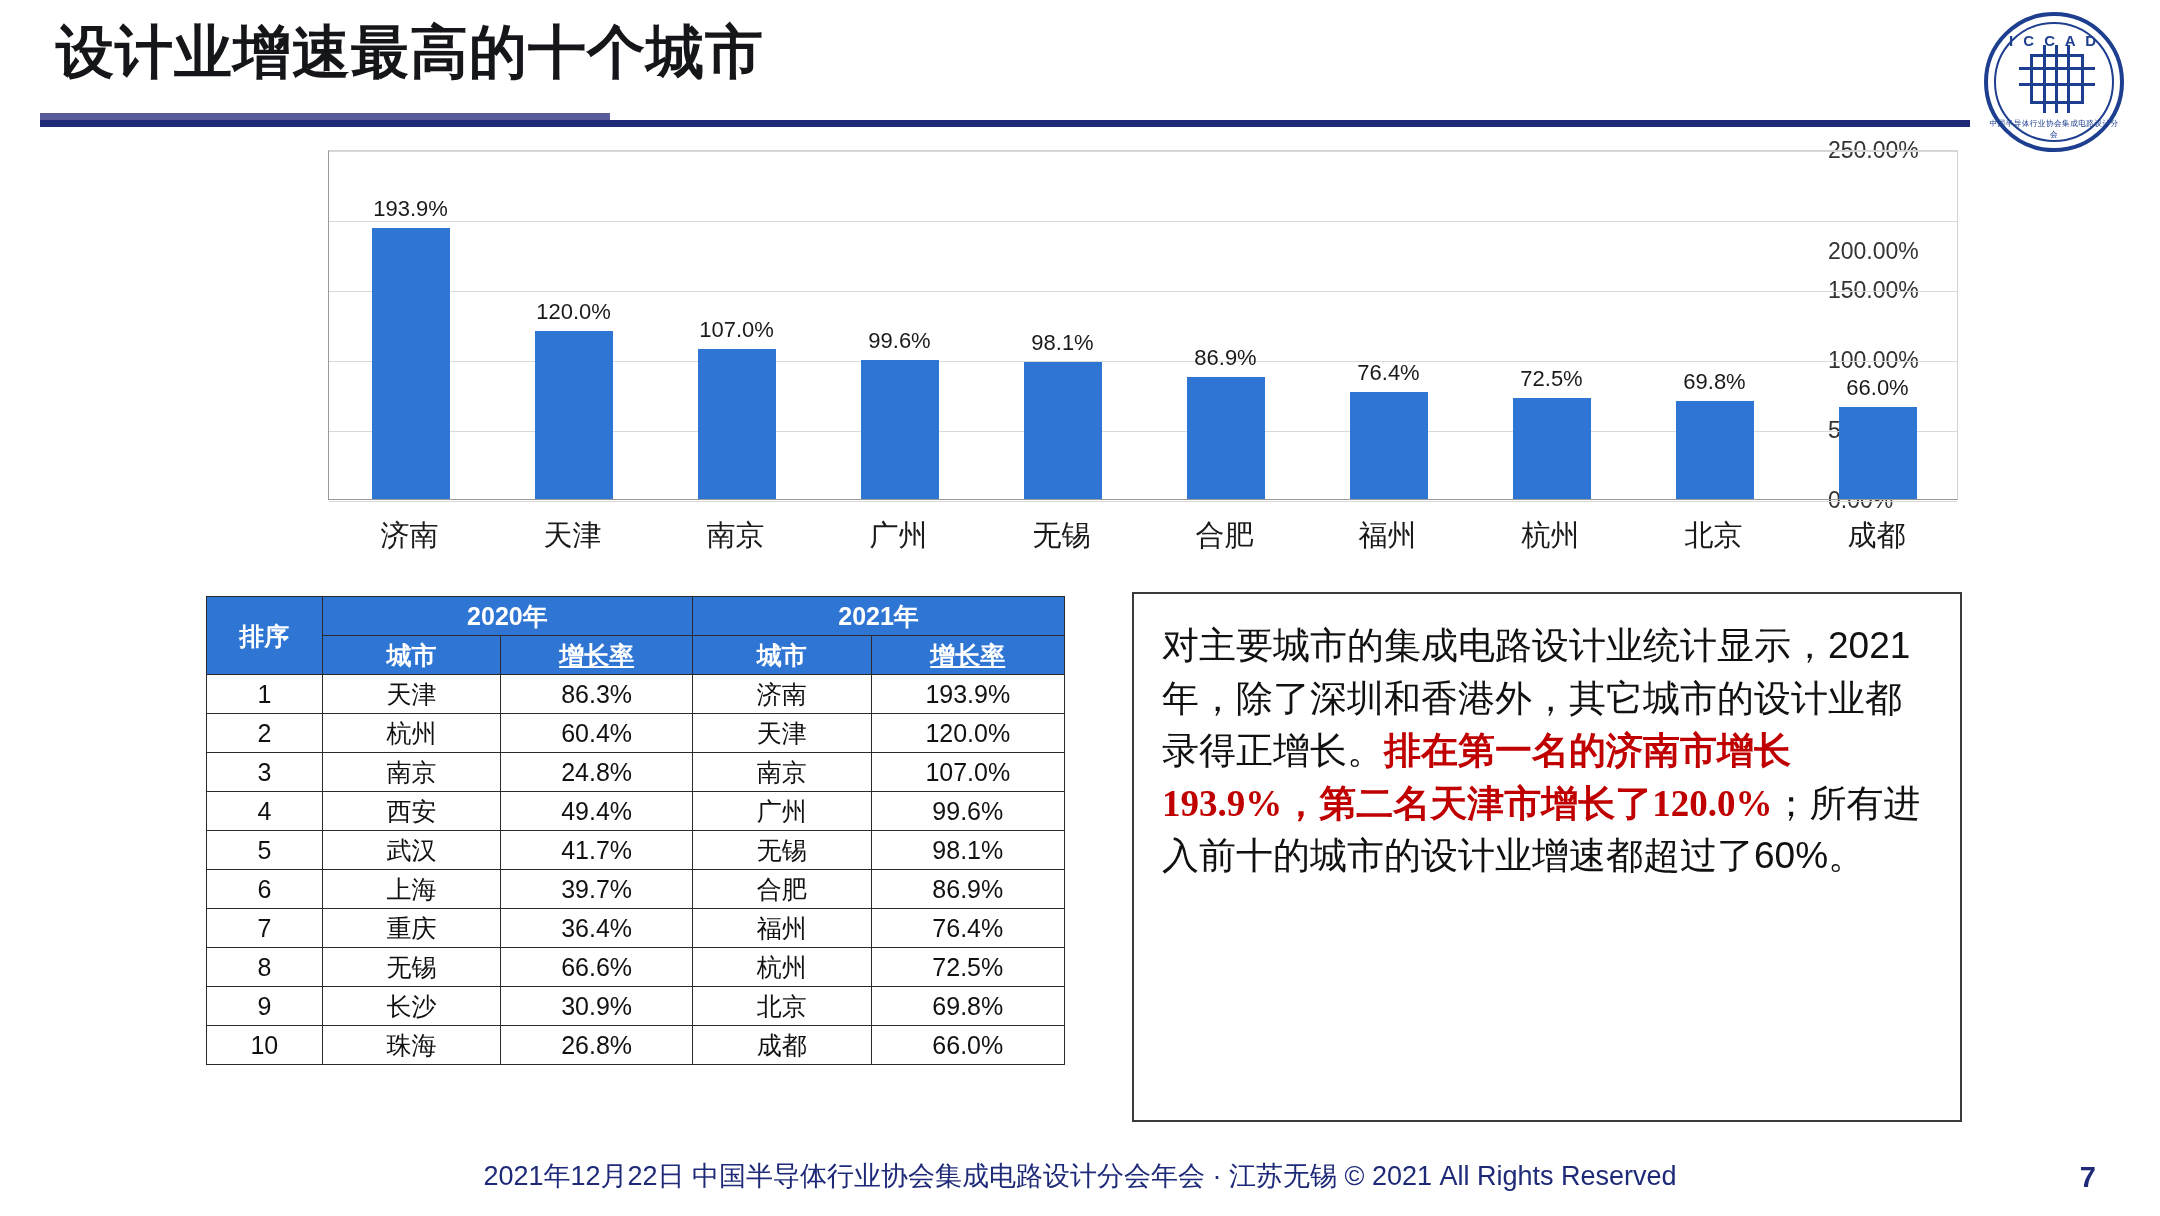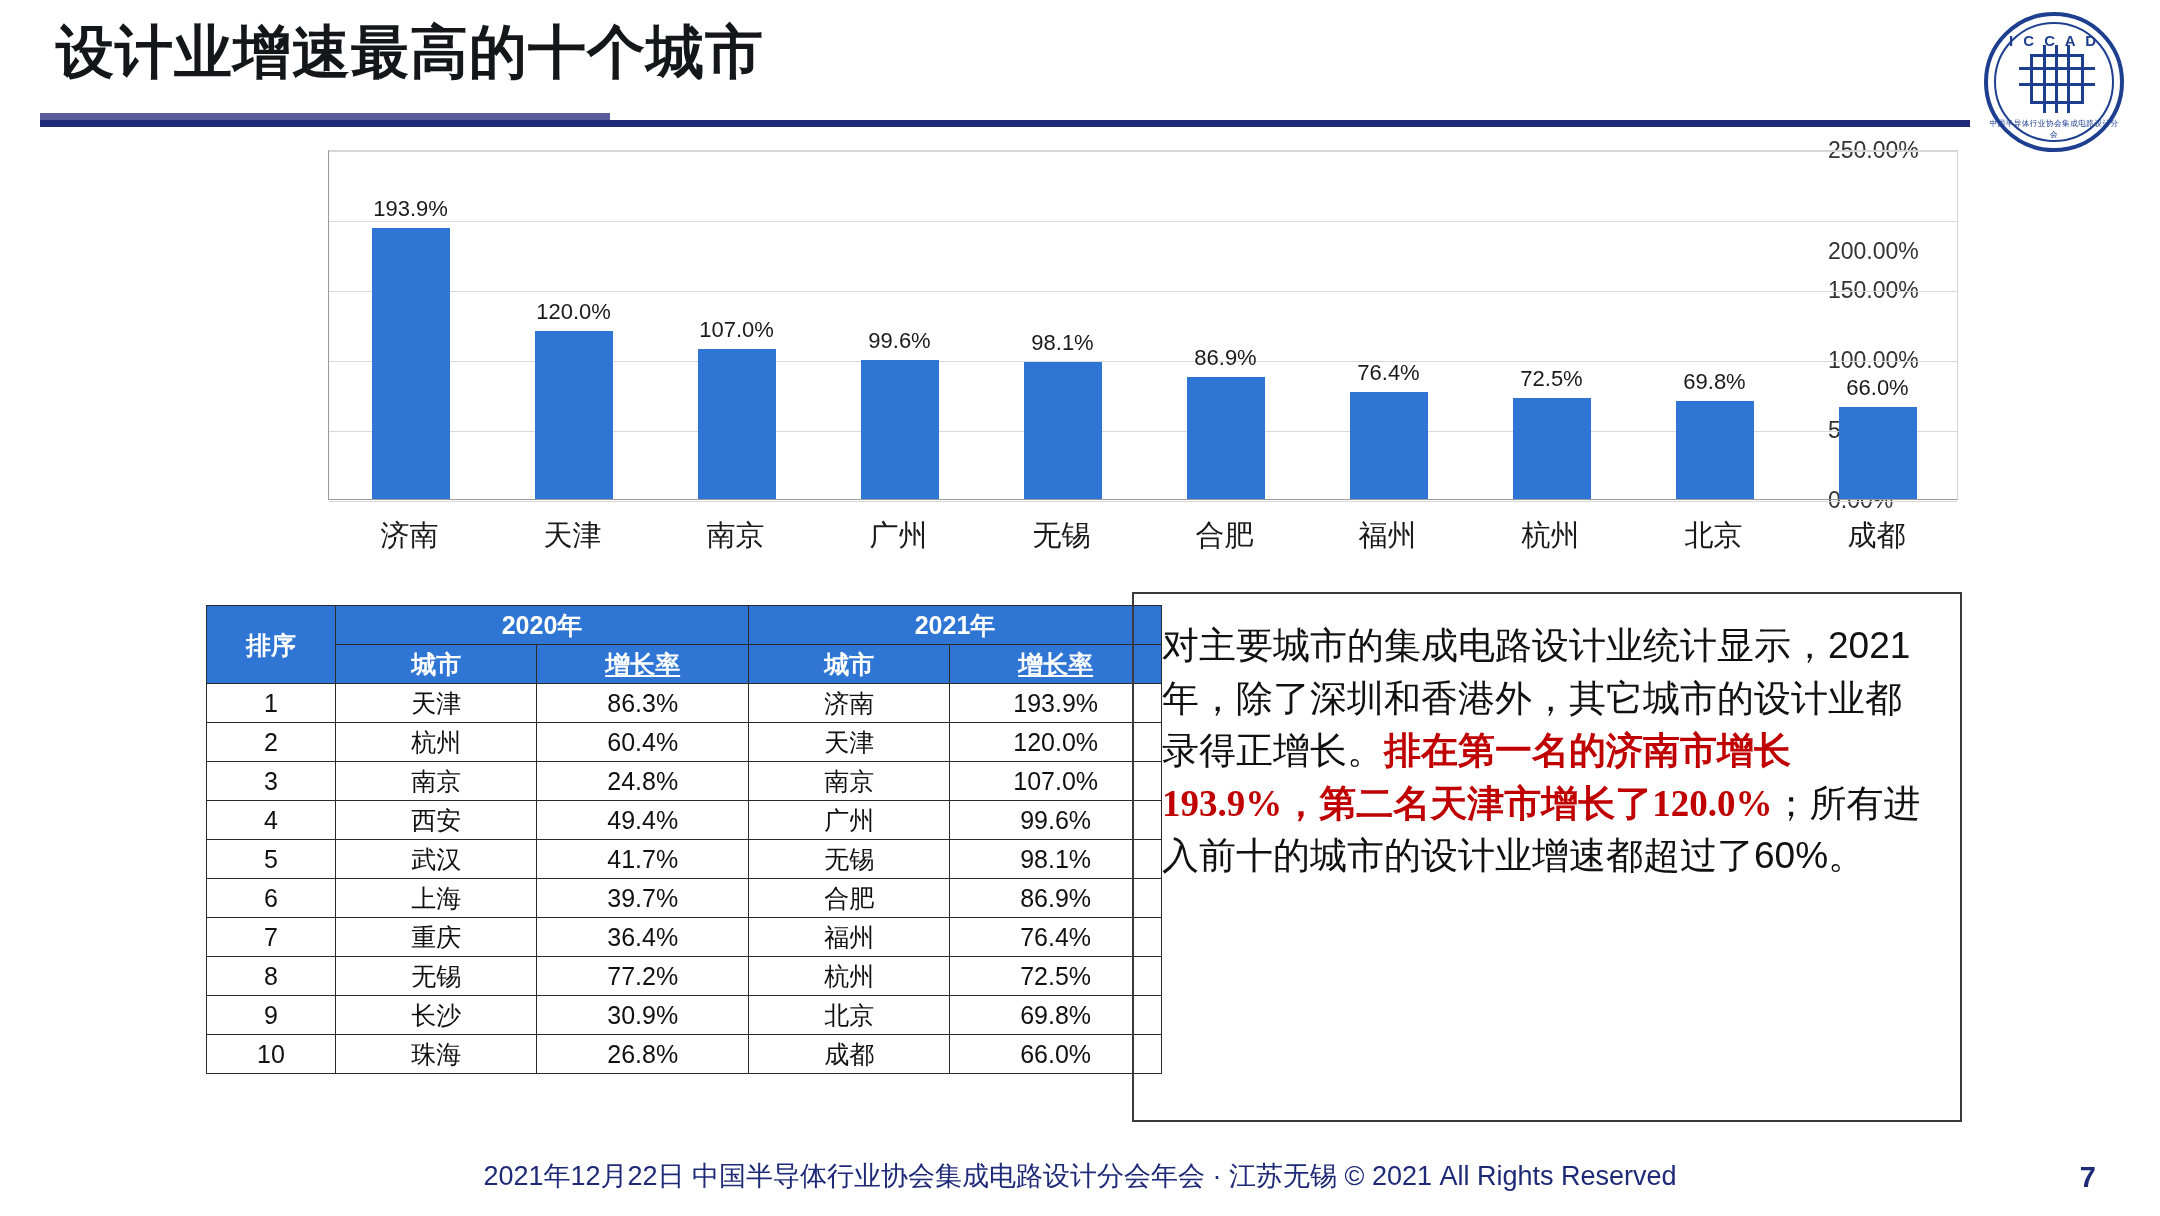--- a/index.html
+++ b/index.html
@@ -169,25 +169,24 @@
     font-size: 29px;
     color: #1a1a1a;
     white-space: nowrap;
   }
 
   
   #data-table {
     position: absolute;
     left: 206px;
     top: 596px;
-    width: 956px;
+    width: 859px;
     border-collapse: collapse;
     font-size: 25px;
     background: #fff;
-    margin-top: 9px;
   }
   #data-table th, #data-table td {
     border: 1px solid #2a2a2a;
     text-align: center;
     padding: 3px 2px;
     line-height: 1.28;
   }
   #data-table thead th {
     background: #2e75d4;
     color: #ffffff;
@@ -370,21 +369,21 @@
       <tr>
         <td>7</td>
         <td>重庆</td>
         <td>36.4%</td>
         <td>福州</td>
         <td>76.4%</td>
       </tr>
       <tr>
         <td>8</td>
         <td>无锡</td>
-        <td>77.2%</td>
+        <td>66.6%</td>
         <td>杭州</td>
         <td>72.5%</td>
       </tr>
       <tr>
         <td>9</td>
         <td>长沙</td>
         <td>30.9%</td>
         <td>北京</td>
         <td>69.8%</td>
       </tr>

